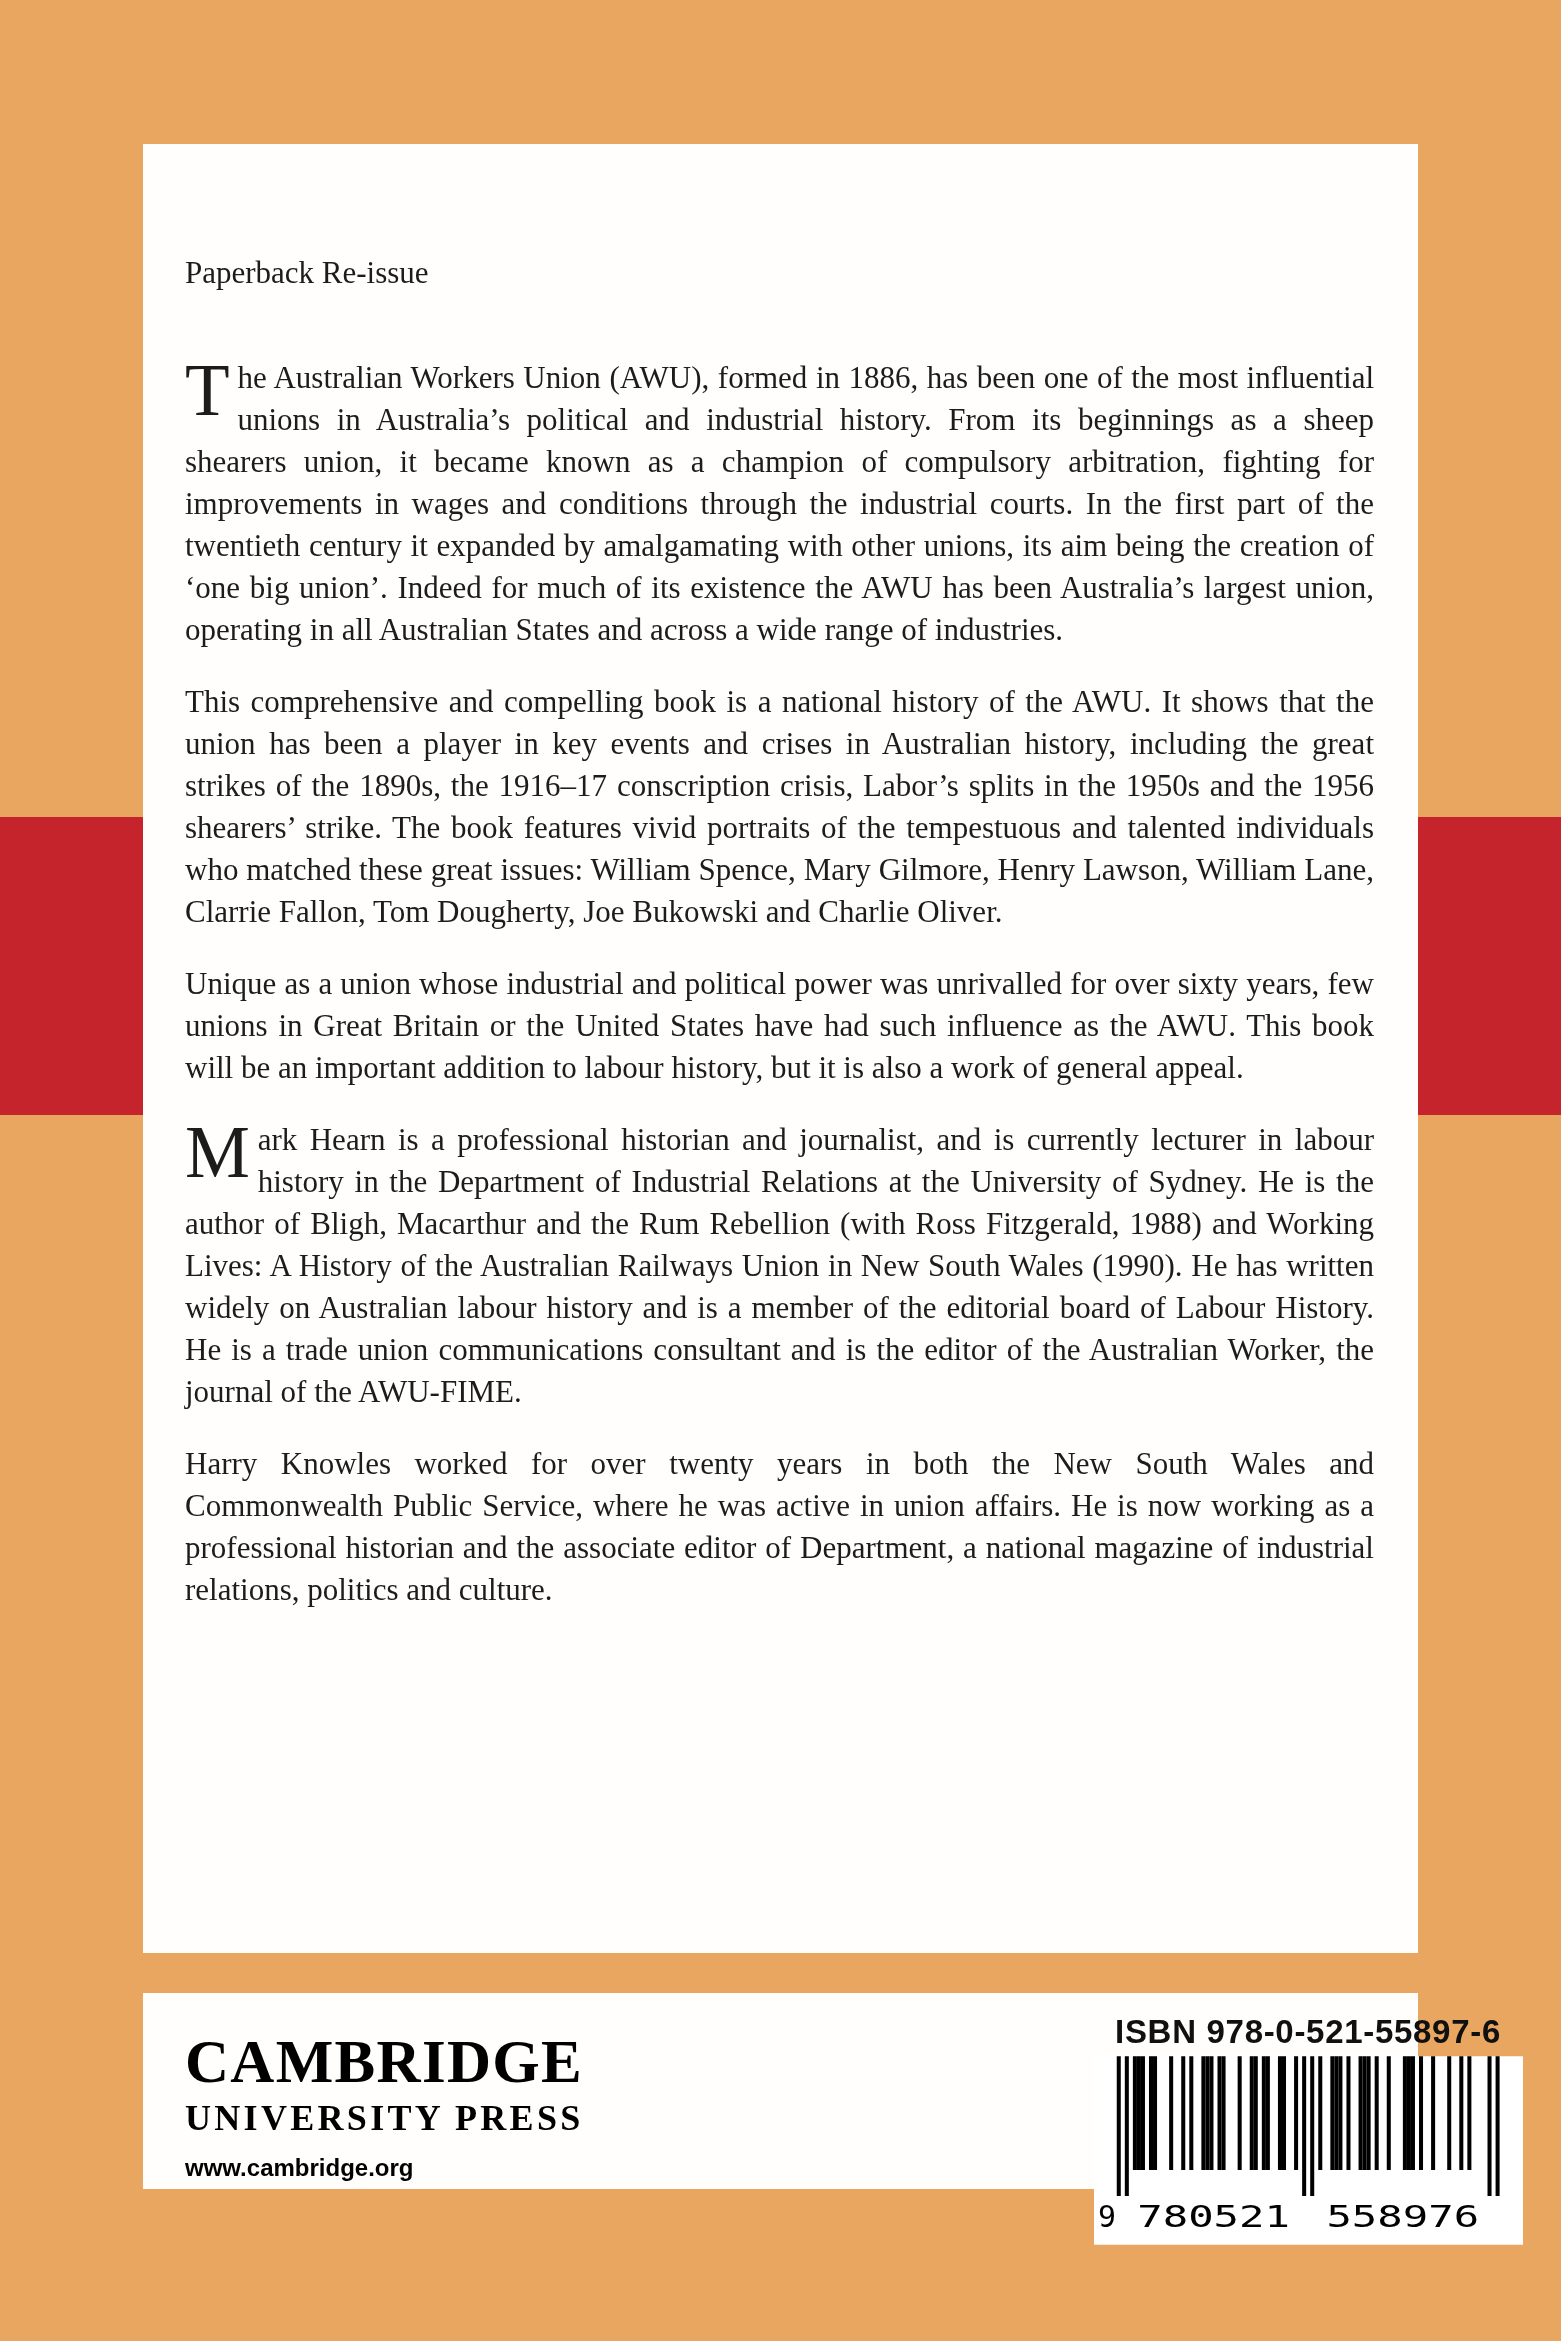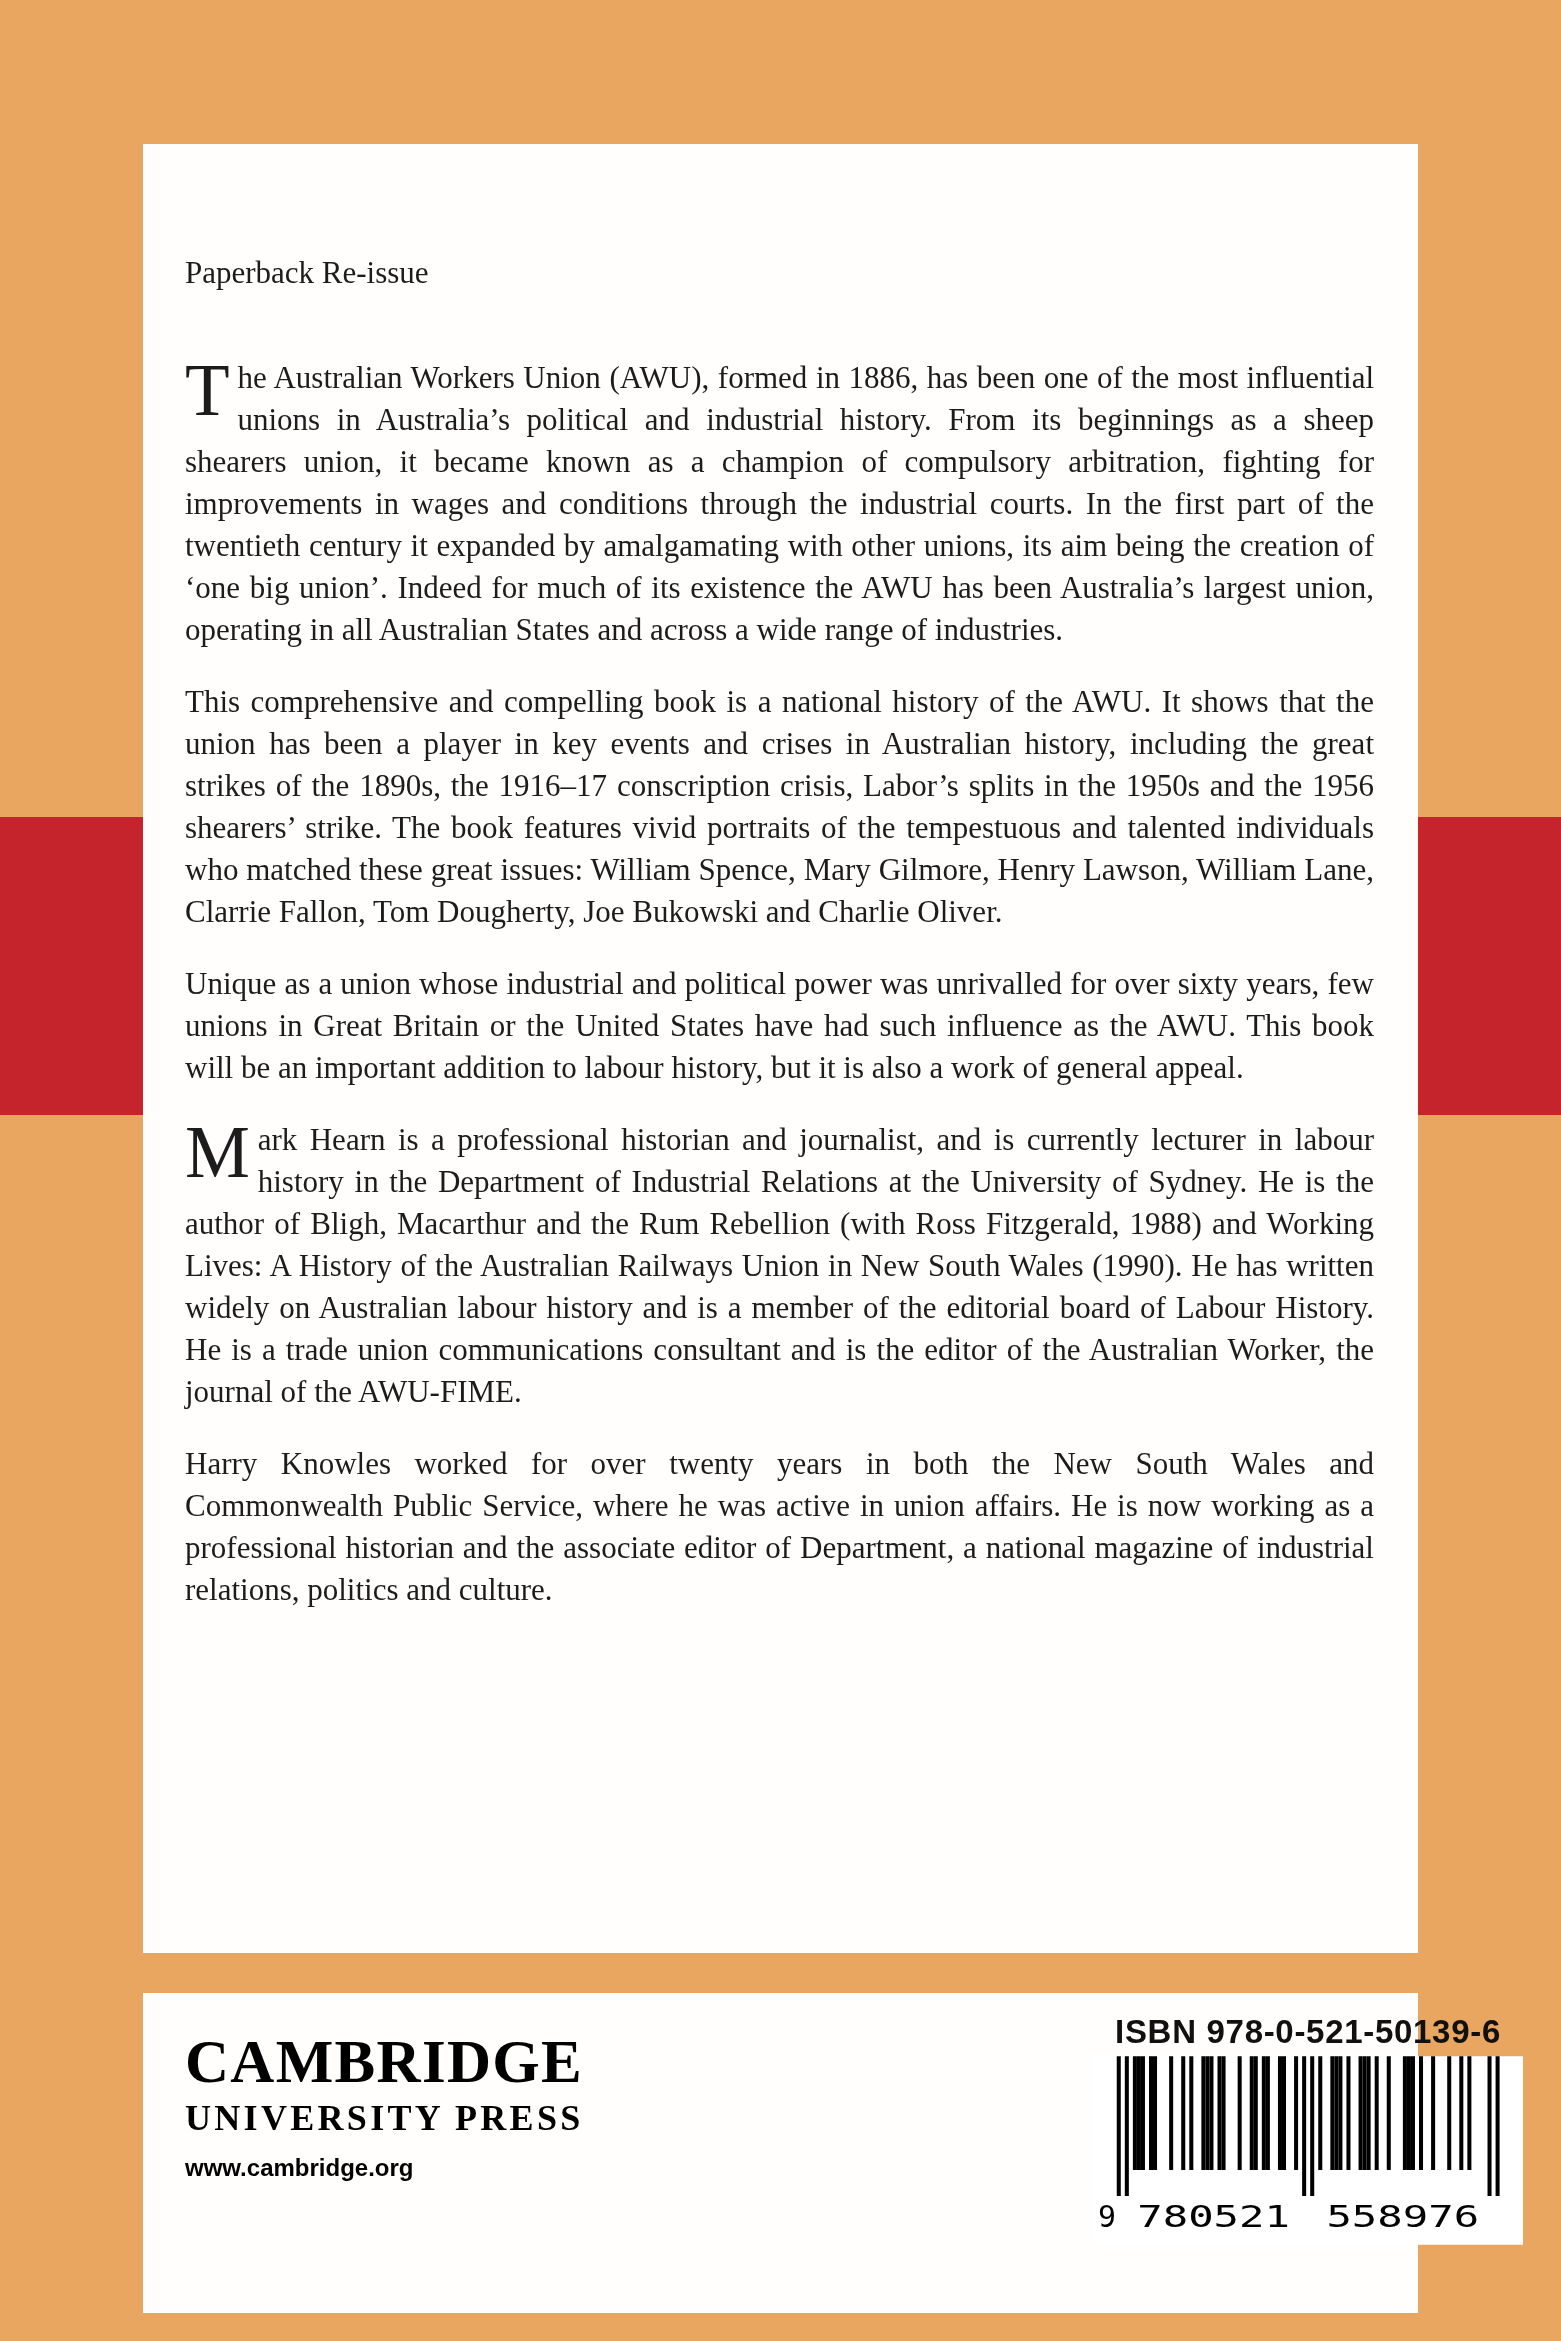--- a/index.html
+++ b/index.html
@@ -42,21 +42,21 @@
   .dropcap {
     float: left;
     font-size: 73px;
     line-height: 59px;
     padding: 3.9px 7.8px 0 0;
   }
   .italic { }
   .bottom-band {
     position: absolute;
     left: 143px; top: 1993px;
-    width: 1275px; height: 320px;
+    width: 1275px; height: 196px;
     background: #fffefd;
   }
   .publisher {
     position: absolute;
     left: 42px; top: 38px;
     color: #000;
   }
   .pub-name {
     font-family: "Liberation Serif", serif;
     font-size: 61px;
@@ -113,21 +113,21 @@
 
   <div class="bottom-band" style="background: rgb(255, 254, 253);">
 
     <div class="publisher">
       <div class="pub-name">CAMBRIDGE</div>
       <div class="pub-sub">UNIVERSITY PRESS</div>
       <div class="pub-web">www.cambridge.org</div>
     </div>
 
     <div class="isbn-block">
-      <div class="isbn-label">ISBN 978-0-521-50139-6</div>
+      <div class="isbn-label">ISBN 978-0-521-55897-6</div>
       <div class="barcode" id="barcode"><svg width="429" height="189" viewBox="0 0 660 290">
             <rect width="660" height="290" fill="#fff"></rect>
             <rect x="35.0" y="0" width="6.2" height="215" fill="#000"></rect>
             <rect x="47.4" y="0" width="6.2" height="215" fill="#000"></rect>
             <rect x="59.8" y="0" width="6.2" height="175" fill="#000"></rect>
             <rect x="66.0" y="0" width="6.2" height="175" fill="#000"></rect>
             <rect x="72.2" y="0" width="6.2" height="175" fill="#000"></rect>
             <rect x="84.6" y="0" width="6.2" height="175" fill="#000"></rect>
             <rect x="90.8" y="0" width="6.2" height="175" fill="#000"></rect>
             <rect x="115.6" y="0" width="6.2" height="175" fill="#000"></rect>

